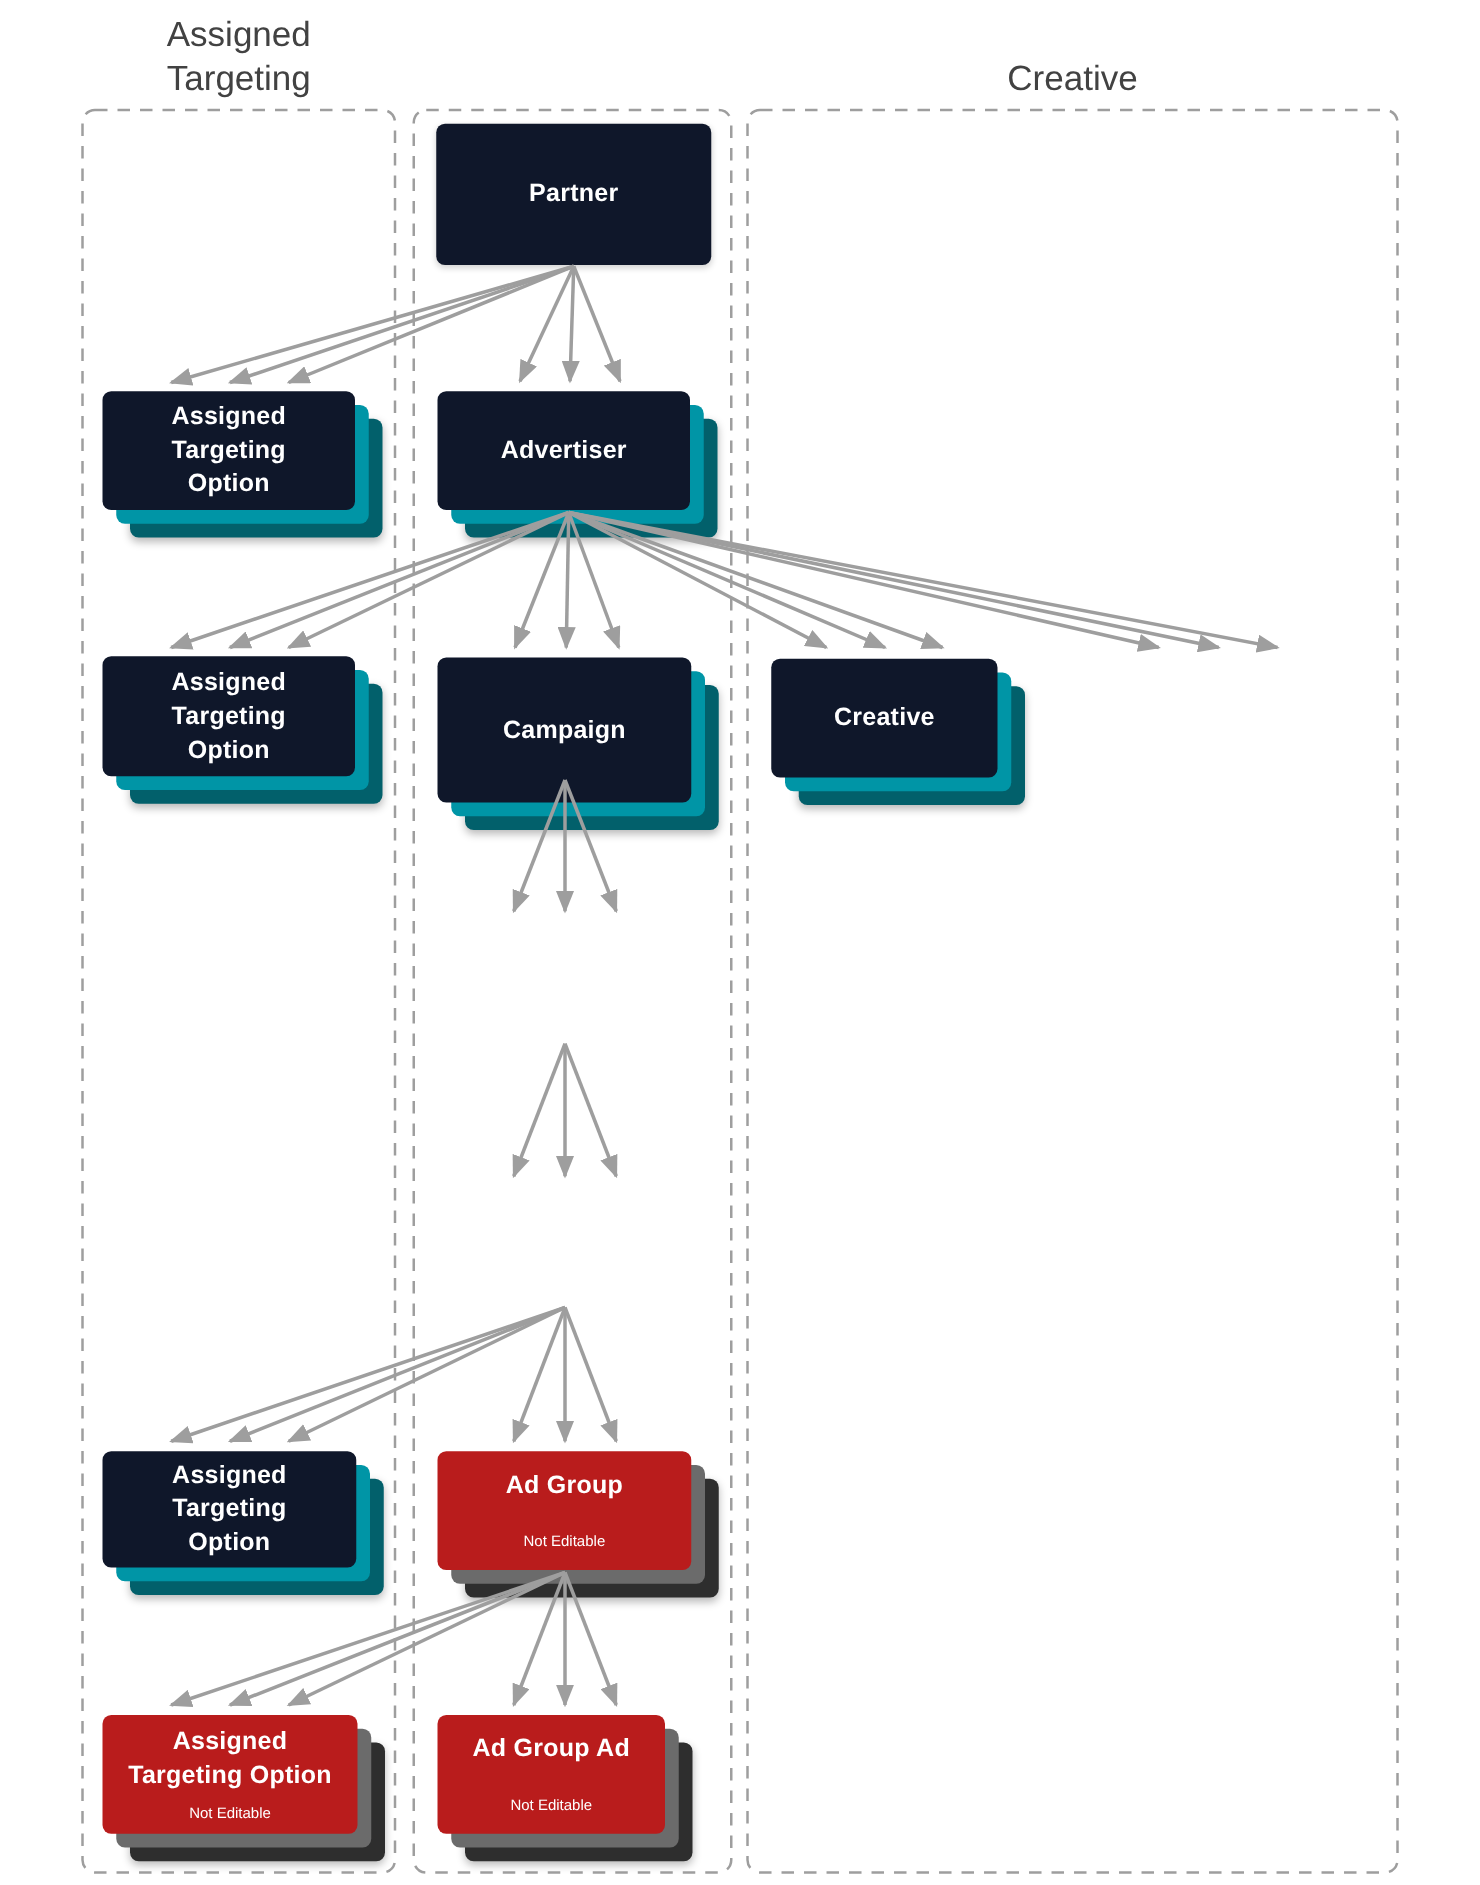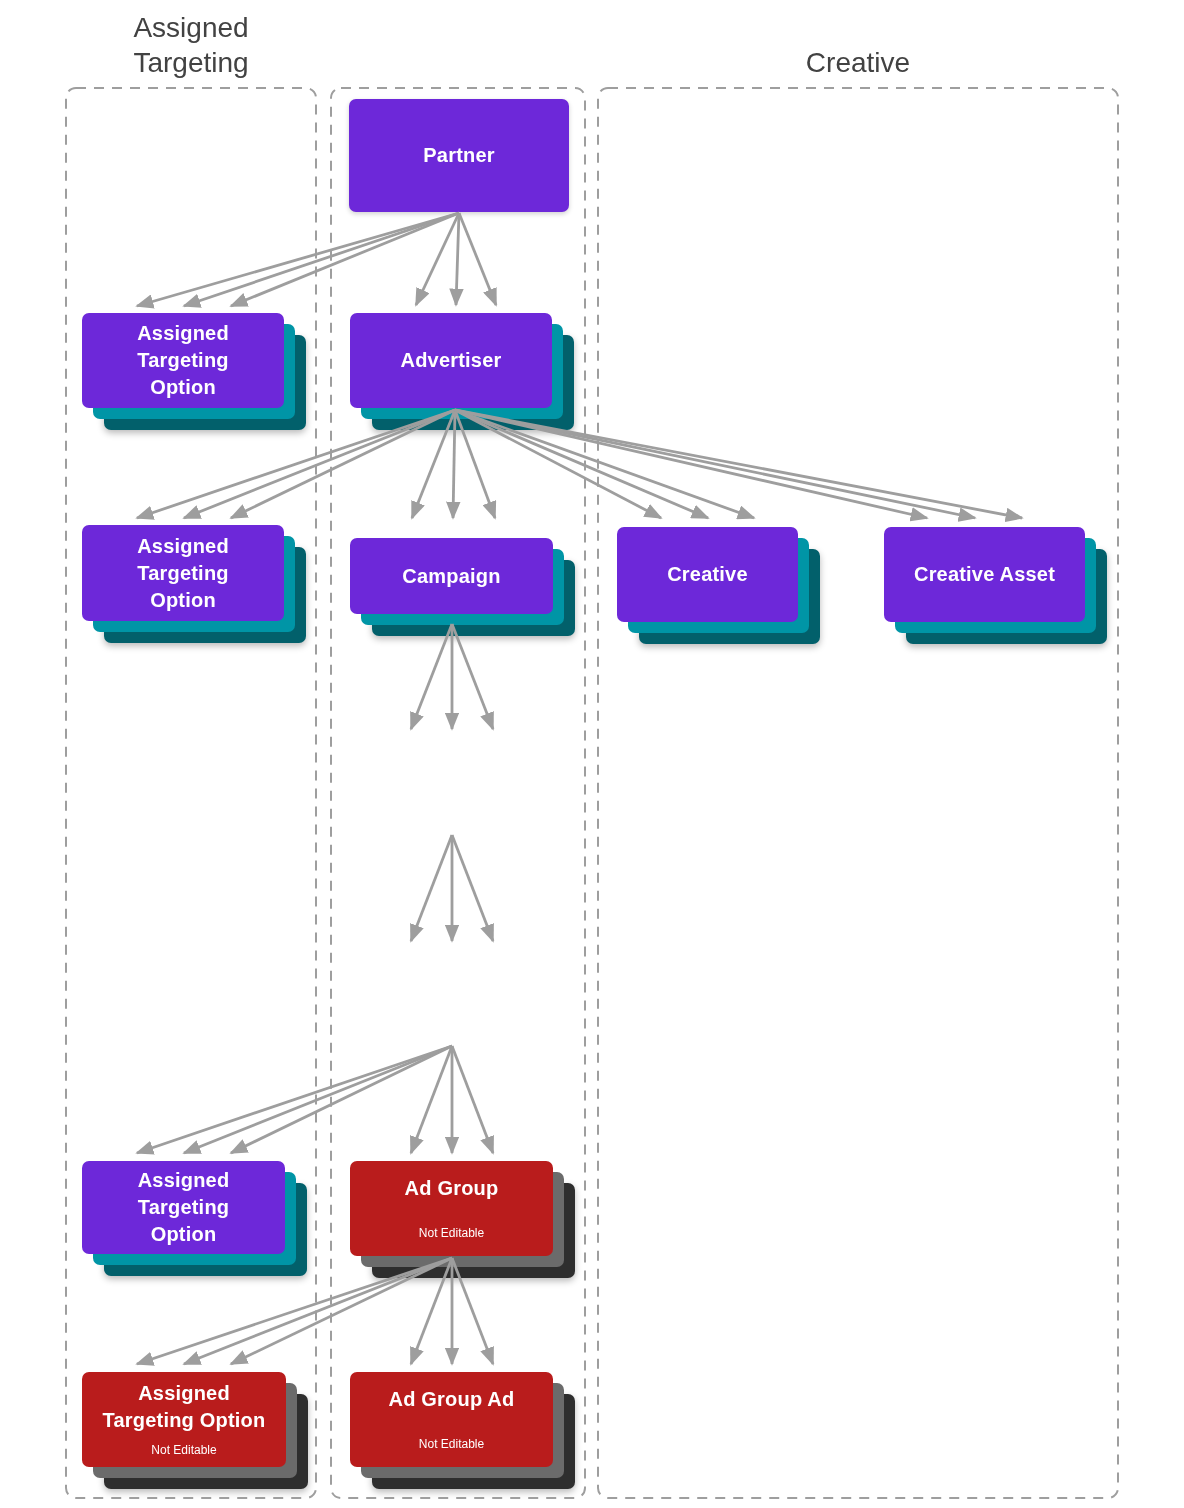--- a/index.html
+++ b/index.html
@@ -27,48 +27,48 @@
   .svg-overlay .arrowhead-fill{fill:#9e9e9e;}
   .node{position:absolute;z-index:1;}
   .node .layer{position:absolute;inset:0;border-radius:7px;}
   .node .layer.back{transform:translate(22px,22px);box-shadow:0 3px 7px rgba(0,0,0,0.28);}
   .node .layer.mid{transform:translate(11px,11px);}
   .node .face{
     position:absolute;inset:0;border-radius:7px;
     display:flex;flex-direction:column;align-items:center;justify-content:center;
     text-align:center;color:#ffffff;
   }
-  .node.cyan .face{background:#6d28d9;}
+  .node.cyan .face{background:#0f172a;}
   .node.cyan .layer.mid{background:#0095a6;}
   .node.cyan .layer.back{background:#02606b;}
   .node.gray .face{background:#b91c1c;}
   .node.gray .layer.mid{background:#6b6b6b;}
   .node.gray .layer.back{background:#2e2e2e;}
   .node.flat .face{box-shadow:0 2px 5px rgba(0,0,0,0.18);}
   .node .label{
     font-size:20px;font-weight:bold;line-height:27px;
     white-space:pre-line;letter-spacing:0.2px;
   }
   .node .note{
     font-size:12px;font-weight:normal;line-height:17px;margin-top:23px;
   }
   
   .n-partner{left:349px;top:99px;width:220px;height:113px;}
   .n-ato-partner{left:82px;top:313px;width:202px;height:95px;}
   .n-advertiser{left:350px;top:313px;width:202px;height:95px;}
   .n-ato-advertiser{left:82px;top:525px;width:202px;height:96px;}
-  .n-campaign{left:350px;top:526px;width:203px;height:76px;margin-top:12px;}
+  .n-campaign{left:350px;top:526px;width:203px;height:116px;}
   .n-creative{left:617px;top:527px;width:181px;height:95px;}
   .n-creative-asset{left:884px;top:527px;width:201px;height:95px;}
   .n-insertion-order{left:350px;top:737px;width:203px;height:95px;}
   .n-line-item{left:350px;top:949px;width:203px;height:95px;}
   .n-ato-line-item{left:82px;top:1161px;width:203px;height:93px;}
   .n-ad-group{left:350px;top:1161px;width:203px;height:95px;}
   .n-ato-ad-group{left:82px;top:1372px;width:204px;height:95px;}
-  .n-ad-group-ad{left:350px;top:1372px;width:203px;height:95px;}
+  .n-ad-group-ad{left:350px;top:1372px;width:182px;height:95px;}
   
   .h-targeting{left:66px;top:10px;width:250px;}
   .h-serving{left:331px;top:45px;width:254px;}
   .h-creatives{left:598px;top:45px;width:520px;}
 </style>
 </head>
 <body>
 
 <div class="stage">
 
@@ -192,27 +192,20 @@
   </div>
 
   <div class="node cyan n-creative">
     <div class="layer back"></div>
     <div class="layer mid"></div>
     <div class="face">
         <span class="label">Creative</span>
       </div>
   </div>
 
-  <div class="node cyan n-creative-asset">
-    <div class="layer back"></div>
-    <div class="layer mid"></div>
-    <div class="face">
-        <span class="label">Creative Asset</span>
-      </div>
-  </div>
 
 
 
   <div class="node cyan n-ato-line-item">
     <div class="layer back"></div>
     <div class="layer mid"></div>
     <div class="face">
         <span class="label">Assigned
 Targeting
 Option</span>

